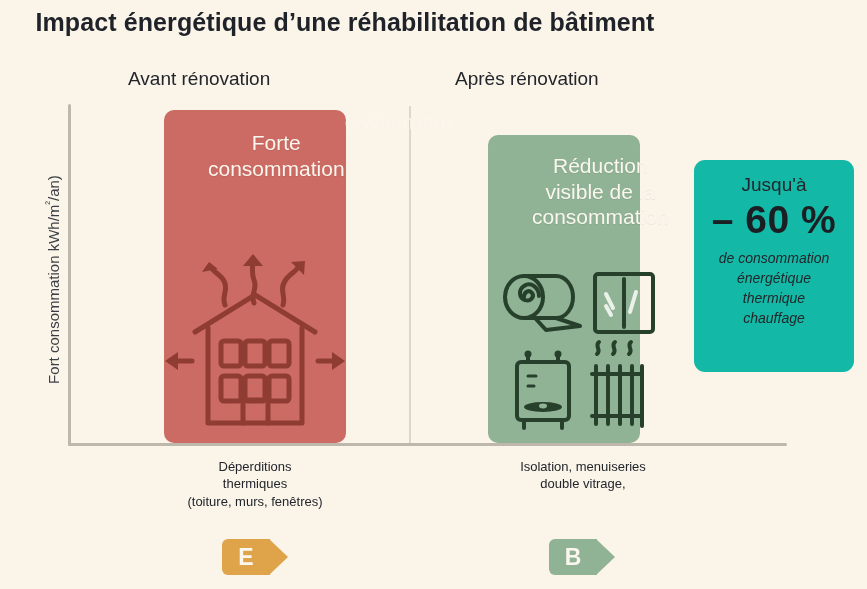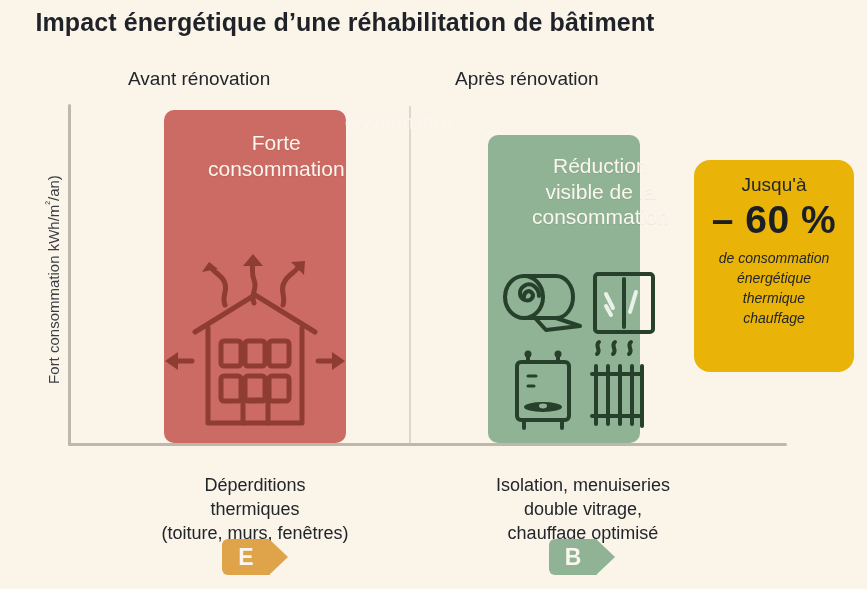--- a/index.html
+++ b/index.html
@@ -98,42 +98,41 @@
   .icons-before{
     position:absolute;left:164px;top:248px;width:182px;height:190px;
   }
   .icons-after{
     position:absolute;left:494px;top:262px;width:170px;height:170px;
   }
 
   
   .callout{
     position:absolute;left:694px;top:160px;width:160px;height:212px;
-    background:#eab308;border-radius:16px;
+    background:#14b8a6;border-radius:11px;
     box-sizing:border-box;
     padding:14px 8px 0 8px;
     text-align:center;
   }
   .callout-top{font-size:19px;color:#23272c;}
   .callout-big{
     font-size:39px;font-weight:bold;color:#1b1f24;
     margin-top:2px;letter-spacing:.5px;
   }
   .callout-body{
     margin-top:7px;
     font-size:14px;line-height:1.42;color:#22262b;font-style:italic;
   }
 
   
   .caption{
     position:absolute;
     text-align:center;
-    font-size:18px;line-height:1.33;
+    font-size:13px;line-height:1.33;
     color:#22262b;
-    margin-top:16px;
   }
   .caption.left{left:125px;top:458px;width:260px;}
   .caption.right{left:443px;top:458px;width:280px;}
 
   
   .badge-wrap{position:absolute;}
   .badge-wrap.left{left:222px;top:539px;}
   .badge-wrap.right{left:549px;top:539px;}
   .badge{
     position:relative;
@@ -278,21 +277,20 @@
   </div>
 
   <div class="caption left">
     <div>Déperditions</div>
     <div>thermiques</div>
     <div>(toiture, murs, fenêtres)</div>
   </div>
   <div class="caption right">
     <div>Isolation, menuiseries</div>
     <div>double vitrage,</div>
-    <div>chauffage optimisé</div>
   </div>
 
   <div class="badge-wrap left">
     <div class="badge e">
       <span>E</span>
     </div>
   </div>
   <div class="badge-wrap right">
     <div class="badge b">
       <span>B</span>

